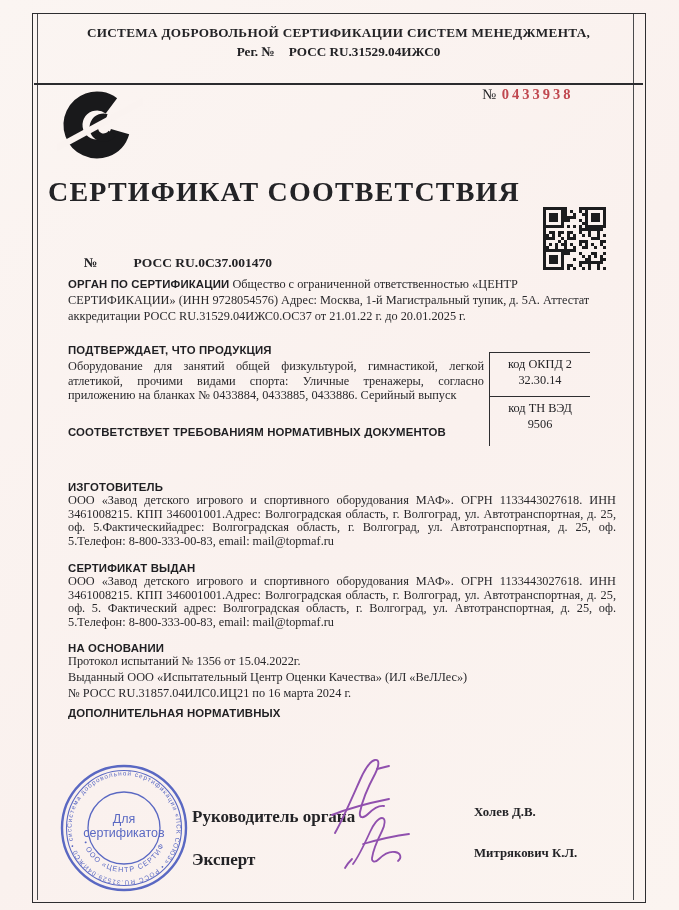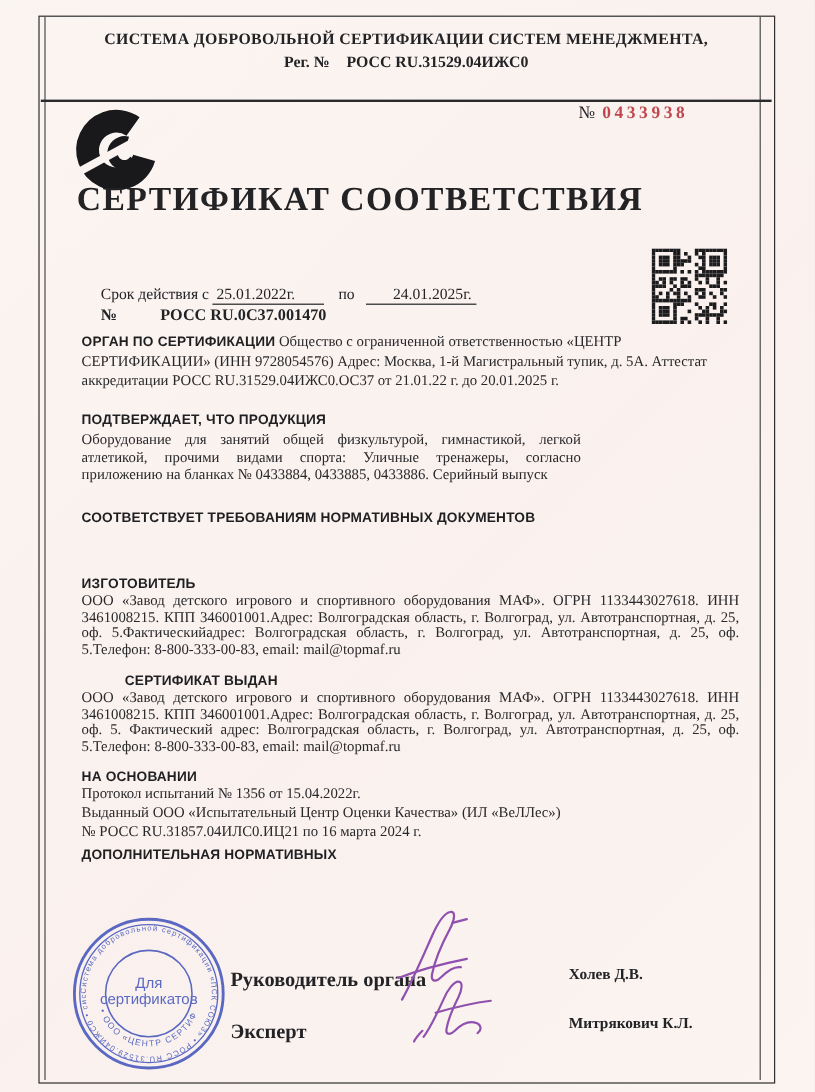--- a/index.html
+++ b/index.html
@@ -13,21 +13,21 @@
   
   .hdr{position:absolute;left:34px;top:14px;width:609px;height:69px;border-bottom:2.2px solid #2b2b2e;text-align:center;}
   .hdr .l{font-weight:bold;font-size:13.2px;line-height:19px;letter-spacing:.3px;}
   .hdr .l1{padding-top:9px;}
   .reg{font-weight:bold;font-size:13.2px;margin-top:2px;}
   .reg .sp{display:inline-block;width:14px;}
   
   .blank-no{position:absolute;left:482px;top:86px;font-size:14.5px;}
   .blank-no .num{color:#c0474f;letter-spacing:3px;font-weight:bold;margin-left:6px;}
   
-  .title{position:absolute;left:32px;top:151px;width:504px;text-align:right;font-weight:bold;font-size:28px;letter-spacing:1.2px;}
+  .title{position:absolute;left:32px;top:176px;width:504px;text-align:center;font-weight:bold;font-size:28px;letter-spacing:1.2px;}
   .cno{position:absolute;left:84px;top:211px;font-weight:bold;font-size:13.5px;margin-top:44px;}
   .cno .val{margin-left:36px;}
   .valid{position:absolute;left:84px;top:237px;font-size:13px;}
   .u1{border-bottom:1.2px solid #232326;padding:0 24px 1px 3px;}
   .mid{margin:0 10px 0 12px;}
   .u2{border-bottom:1.2px solid #232326;padding:0 4px 1px 22px;}
   
   .slabel{font-family:"Liberation Sans","DejaVu Sans",sans-serif;font-weight:bold;font-size:11.4px;letter-spacing:.15px;color:#1f1f22;}
   .btxt{font-size:12.3px;color:#28282b;}
   .just{text-align:justify;}
@@ -73,24 +73,20 @@
         <circle cx="46" cy="42" r="10" fill="none" stroke="#19191b" stroke-width="8.5" stroke-dasharray="44 18.8" stroke-dashoffset="-9" transform="rotate(-8 46 42)"></circle>
       </g>
       <line x1="-2" y1="62" x2="88" y2="13" stroke="#faf3f0" stroke-width="6.5"></line>
     </svg>
   </div>
 
   <div class="title">СЕРТИФИКАТ СООТВЕТСТВИЯ</div>
 
   <div class="cno">
     <span>№</span><span class="val">РОСС RU.0С37.001470</span>
-  </div>
-  <div class="valid">
-    <span>Срок действия с</span>
-    <span class="u1">25.01.2022г.</span><span class="mid">по</span><span class="u2">24.01.2025г.</span>
   </div>
 
   <div class="qr" id="qr"><svg width="63" height="63" viewBox="0 0 63 63">
         <rect x="0" y="0" width="3" height="3" fill="#1c1c1e"></rect>
         <rect x="3" y="0" width="3" height="3" fill="#1c1c1e"></rect>
         <rect x="6" y="0" width="3" height="3" fill="#1c1c1e"></rect>
         <rect x="9" y="0" width="3" height="3" fill="#1c1c1e"></rect>
         <rect x="12" y="0" width="3" height="3" fill="#1c1c1e"></rect>
         <rect x="15" y="0" width="3" height="3" fill="#1c1c1e"></rect>
         <rect x="18" y="0" width="3" height="3" fill="#1c1c1e"></rect>
@@ -314,27 +310,37 @@
       </svg></div>
 
   <div class="abs btxt lh-loose" style="left:68px;top:277px;width:547px;">
     <span class="slabel">ОРГАН ПО СЕРТИФИКАЦИИ</span>
     <span>Общество с ограниченной ответственностью «ЦЕНТР СЕРТИФИКАЦИИ» (ИНН 9728054576) Адрес: Москва, 1-й Магистральный тупик, д. 5А. Аттестат аккредитации РОСС RU.31529.04ИЖС0.ОС37 от 21.01.22 г. до 20.01.2025 г.</span>
   </div>
 
   <div class="abs slabel" style="left:68px;top:344px;">ПОДТВЕРЖДАЕТ, ЧТО ПРОДУКЦИЯ</div>
   <div class="abs btxt lh-mid just" style="left:68px;top:359px;width:416px;">Оборудование для занятий общей физкультурой, гимнастикой, легкой атлетикой, прочими видами спорта: Уличные тренажеры, согласно приложению на бланках № 0433884, 0433885, 0433886. Серийный выпуск</div>
 
+  <div class="codes">
+    <div class="cell">
+      <div>код ОКПД 2</div>
+      <div>32.30.14</div>
+    </div>
+    <div class="cell">
+      <div>код ТН ВЭД</div>
+      <div>9506</div>
+    </div>
+  </div>
 
   <div class="abs slabel" style="left:68px;top:426px;">СООТВЕТСТВУЕТ ТРЕБОВАНИЯМ НОРМАТИВНЫХ ДОКУМЕНТОВ</div>
 
   <div class="abs slabel" style="left:68px;top:481px;">ИЗГОТОВИТЕЛЬ</div>
   <div class="abs btxt lh-tight just" style="left:68px;top:494px;width:548px;">ООО «Завод детского игрового и спортивного оборудования МАФ». ОГРН 1133443027618. ИНН 3461008215. КПП 346001001.Адрес: Волгоградская область, г. Волгоград, ул. Автотранспортная, д. 25, оф. 5.Фактическийадрес: Волгоградская область, г. Волгоград, ул. Автотранспортная, д. 25, оф. 5.Телефон: 8-800-333-00-83, email: mail@topmaf.ru</div>
 
-  <div class="abs slabel" style="left:68px;top:562px;margin-left:36px;">СЕРТИФИКАТ ВЫДАН</div>
+  <div class="abs slabel" style="left:68px;top:562px;">СЕРТИФИКАТ ВЫДАН</div>
   <div class="abs btxt lh-tight just" style="left:68px;top:575px;width:548px;">ООО «Завод детского игрового и спортивного оборудования МАФ». ОГРН 1133443027618. ИНН 3461008215. КПП 346001001.Адрес: Волгоградская область, г. Волгоград, ул. Автотранспортная, д. 25, оф. 5. Фактический адрес: Волгоградская область, г. Волгоград, ул. Автотранспортная, д. 25, оф. 5.Телефон: 8-800-333-00-83, email: mail@topmaf.ru</div>
 
   <div class="abs slabel" style="left:68px;top:642px;">НА ОСНОВАНИИ</div>
   <div class="abs btxt lh-loose" style="left:68px;top:654px;width:548px;">
     <div>Протокол испытаний № 1356 от 15.04.2022г.</div>
     <div>Выданный ООО «Испытательный Центр Оценки Качества» (ИЛ «ВеЛЛес»)</div>
     <div>№ РОСС RU.31857.04ИЛС0.ИЦ21 по 16 марта 2024 г.</div>
   </div>
 
   <div class="abs slabel" style="left:68px;top:707px;">ДОПОЛНИТЕЛЬНАЯ НОРМАТИВНЫХ</div>

